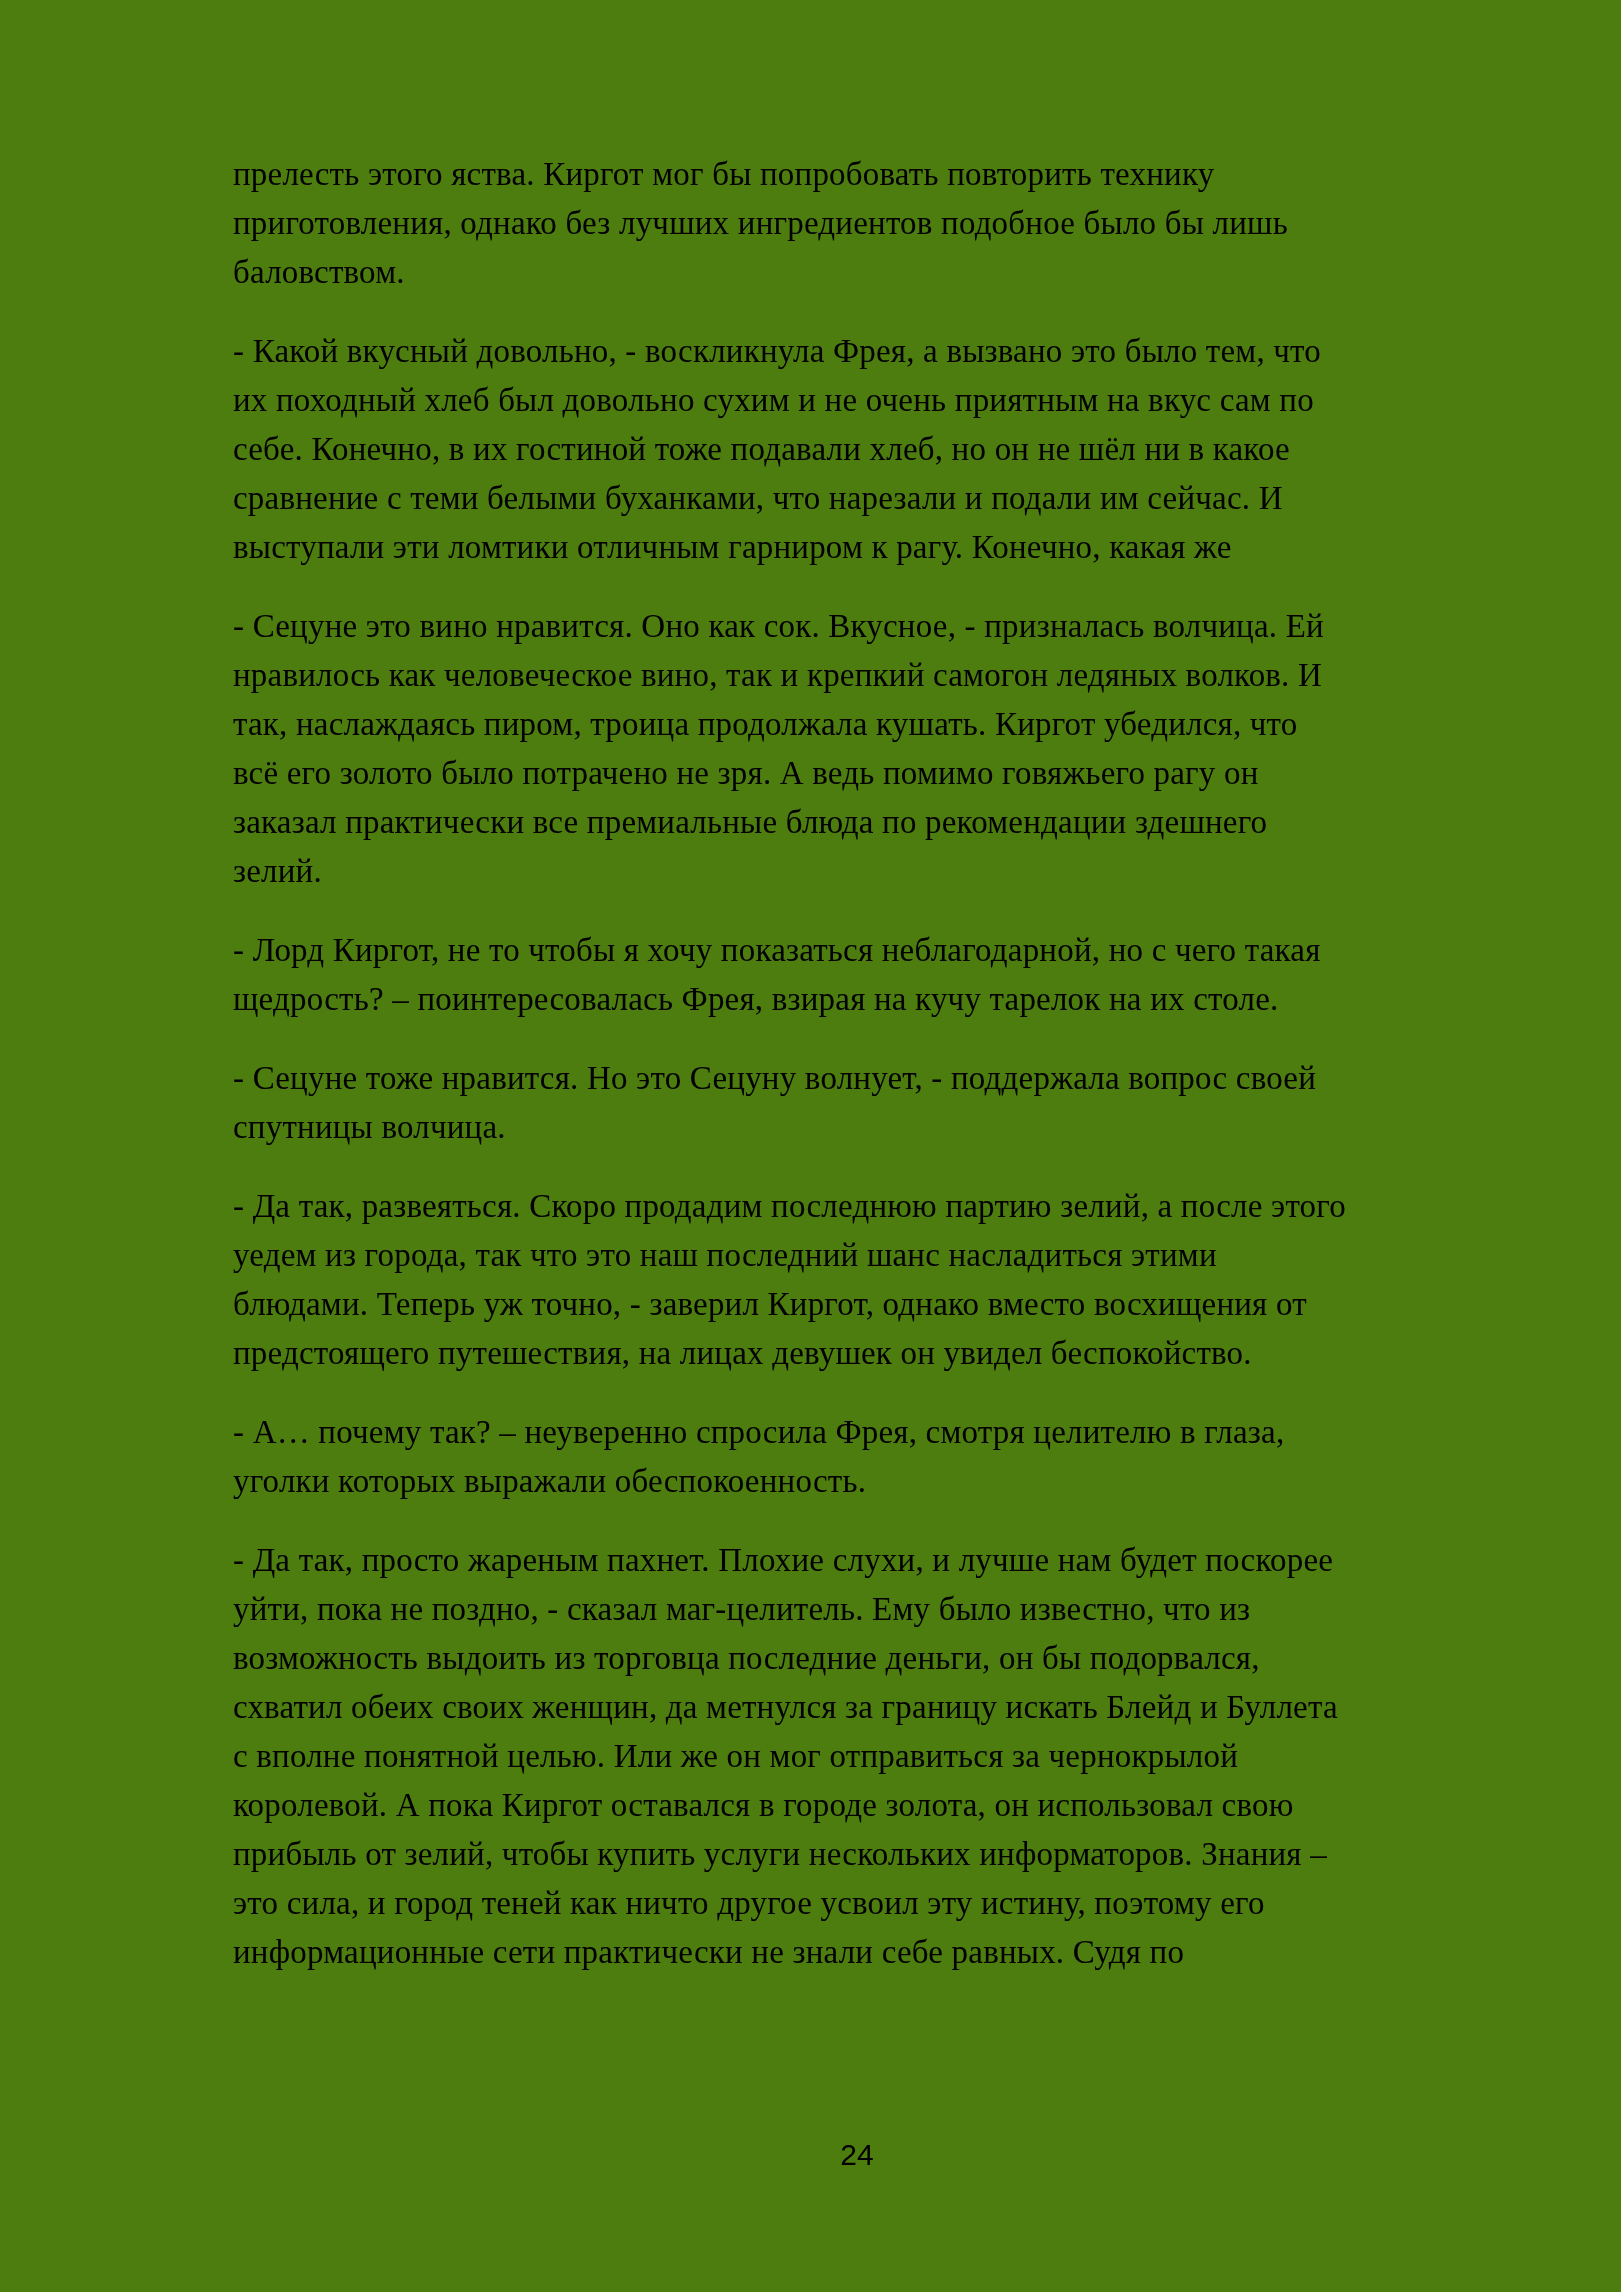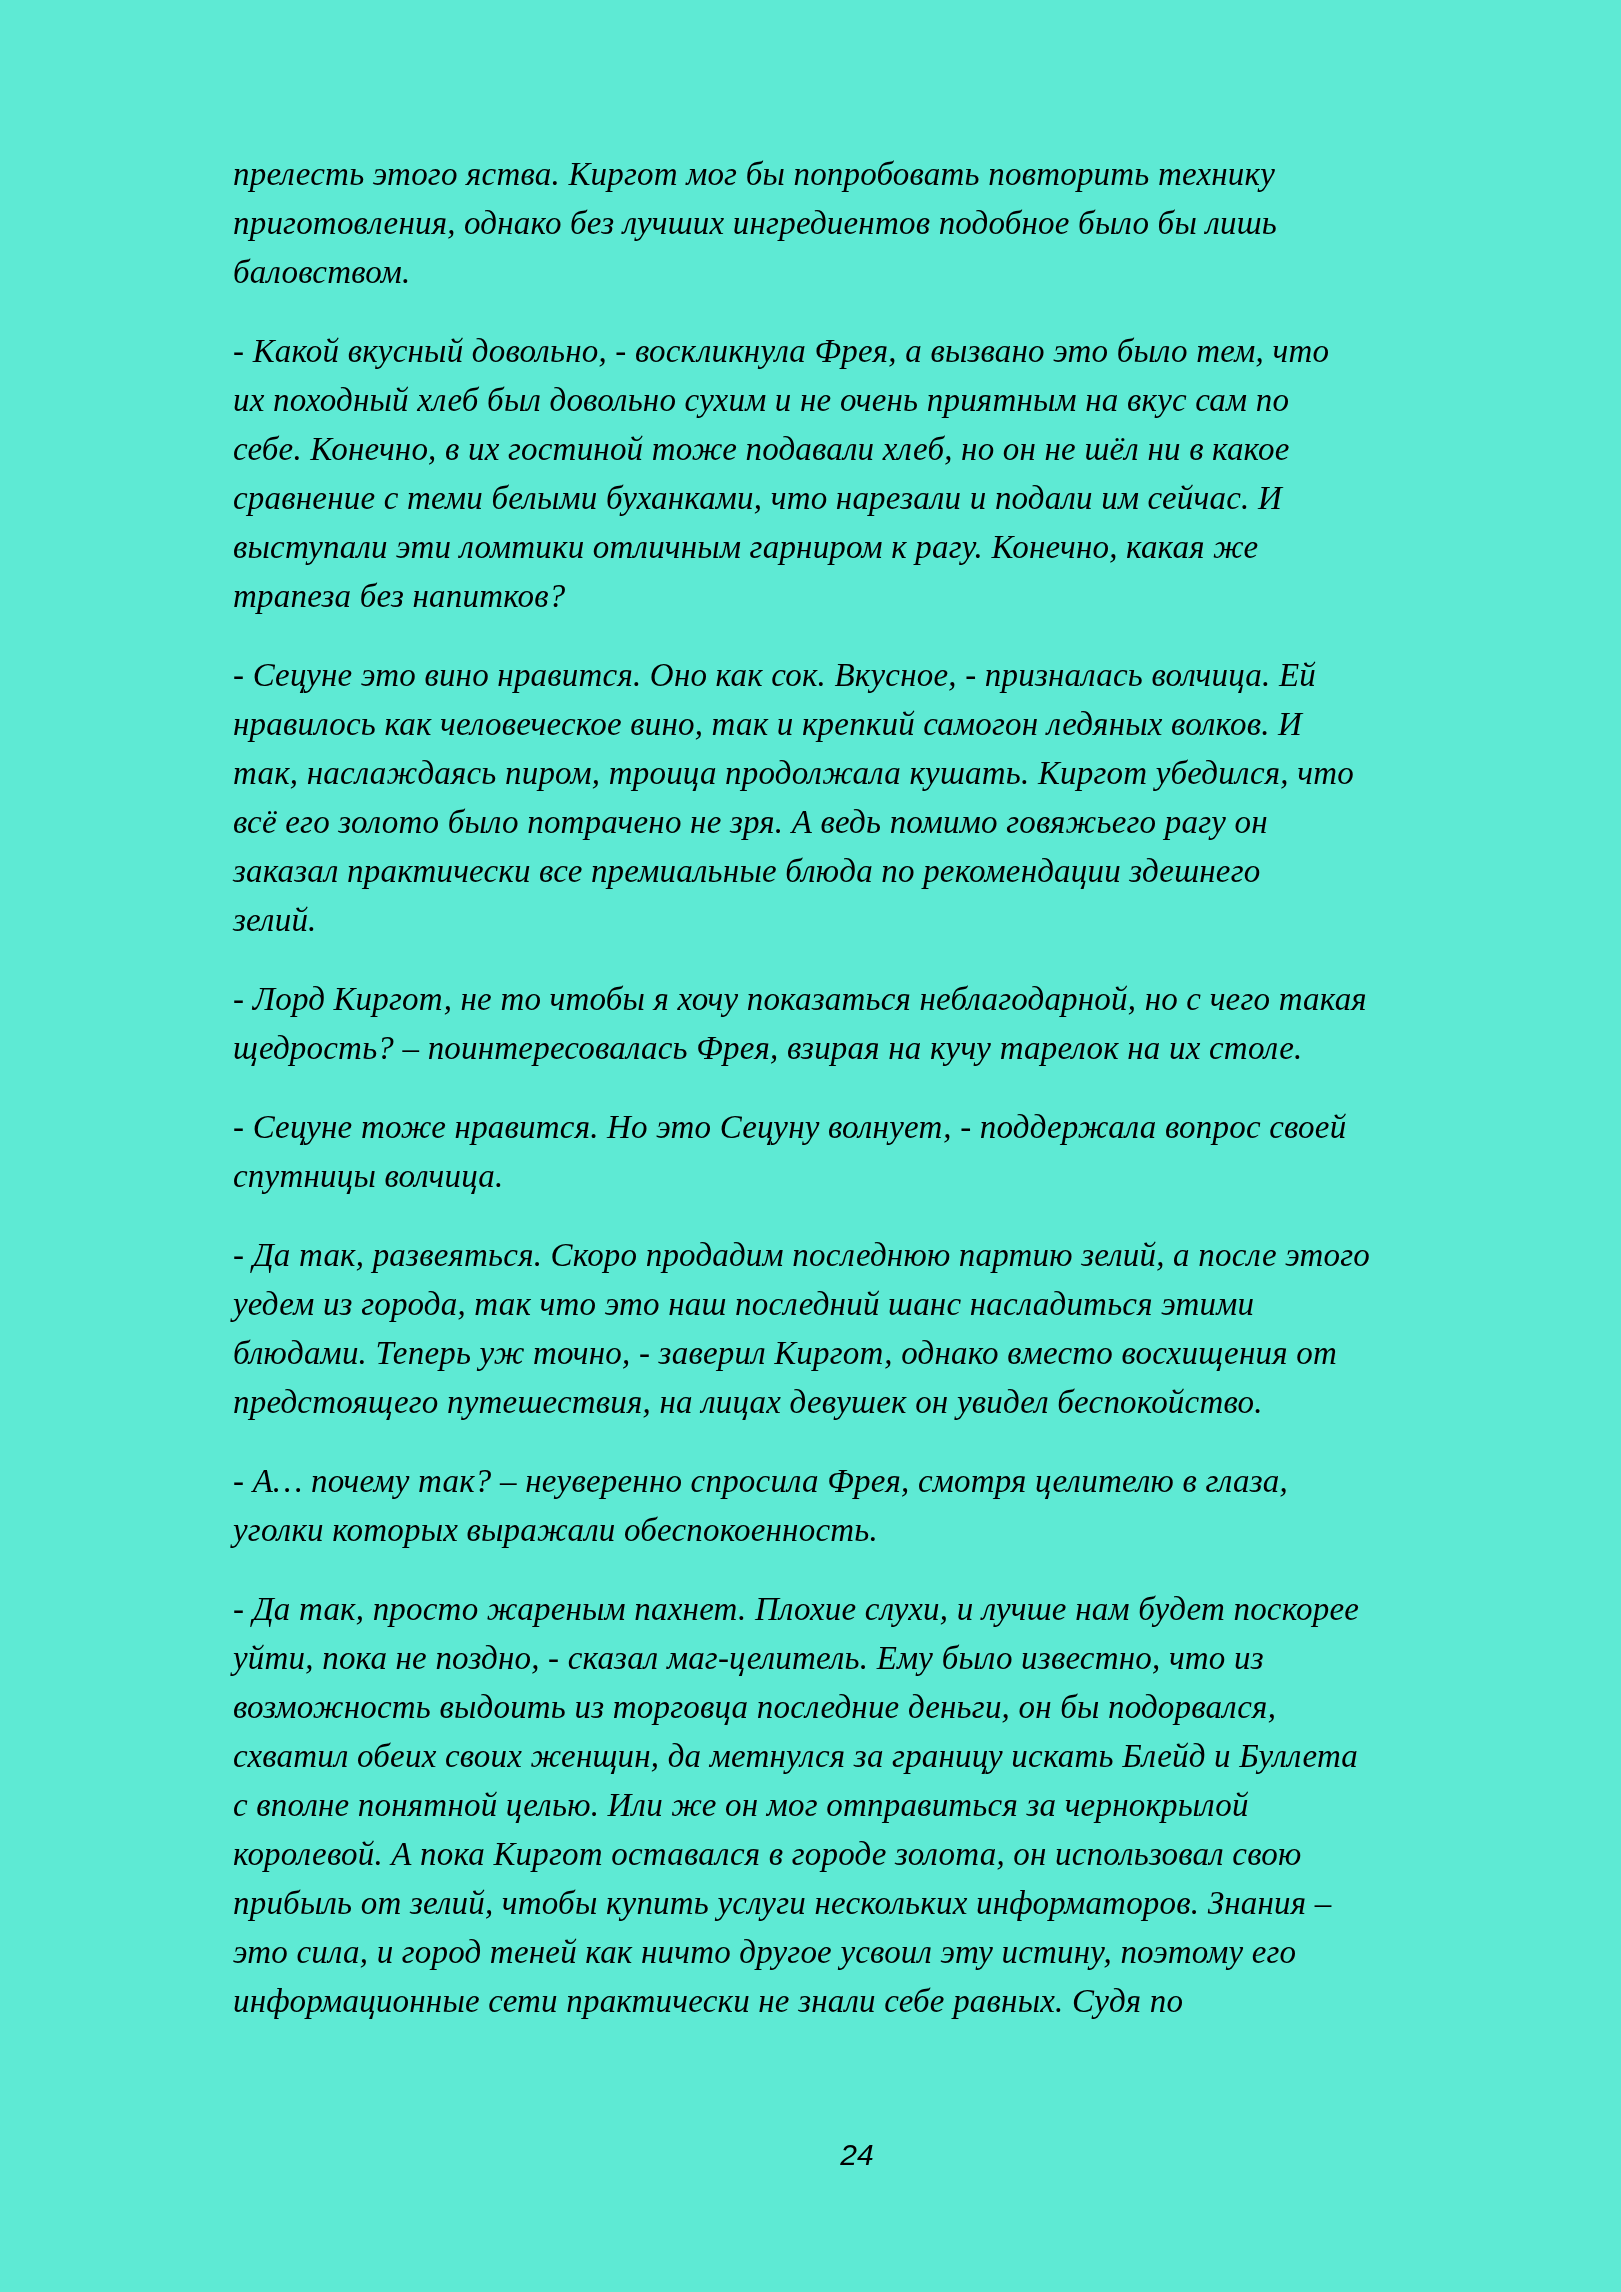--- a/index.html
+++ b/index.html
@@ -12,22 +12,21 @@
     height: 2293px;
     position: relative;
     overflow: hidden;
   }
   .page {
     position: absolute;
     left: 0;
     top: 0;
     width: 1621px;
     height: 2293px;
-    background: #5eead4;
-    font-style: italic;
+    background: #4d7c0f;
   }
   .text-column {
     position: absolute;
     left: 233px;
     top: 150px;
     width: 1266px;
     color: #000000;
     font-family: "Liberation Serif", "DejaVu Serif", serif;
     font-size: 33px;
     letter-spacing: 0.2px;
@@ -70,21 +69,20 @@
       <div class="line">приготовления, однако без лучших ингредиентов подобное было бы лишь</div>
       <div class="line">баловством.</div>
     </div>
 
     <div class="para">
       <div class="line">- Какой вкусный довольно, - воскликнула Фрея, а вызвано это было тем, что</div>
       <div class="line">их походный хлеб был довольно сухим и не очень приятным на вкус сам по</div>
       <div class="line">себе. Конечно, в их гостиной тоже подавали хлеб, но он не шёл ни в какое</div>
       <div class="line">сравнение с теми белыми буханками, что нарезали и подали им сейчас. И</div>
       <div class="line">выступали эти ломтики отличным гарниром к рагу. Конечно, какая же</div>
-      <div class="line">трапеза без напитков?</div>
     </div>
 
     <div class="para">
       <div class="line">- Сецуне это вино нравится. Оно как сок. Вкусное, - призналась волчица. Ей</div>
       <div class="line">нравилось как человеческое вино, так и крепкий самогон ледяных волков. И</div>
       <div class="line">так, наслаждаясь пиром, троица продолжала кушать. Киргот убедился, что</div>
       <div class="line">всё его золото было потрачено не зря. А ведь помимо говяжьего рагу он</div>
       <div class="line">заказал практически все премиальные блюда по рекомендации здешнего</div>
       <div class="line">зелий.</div>
     </div>

